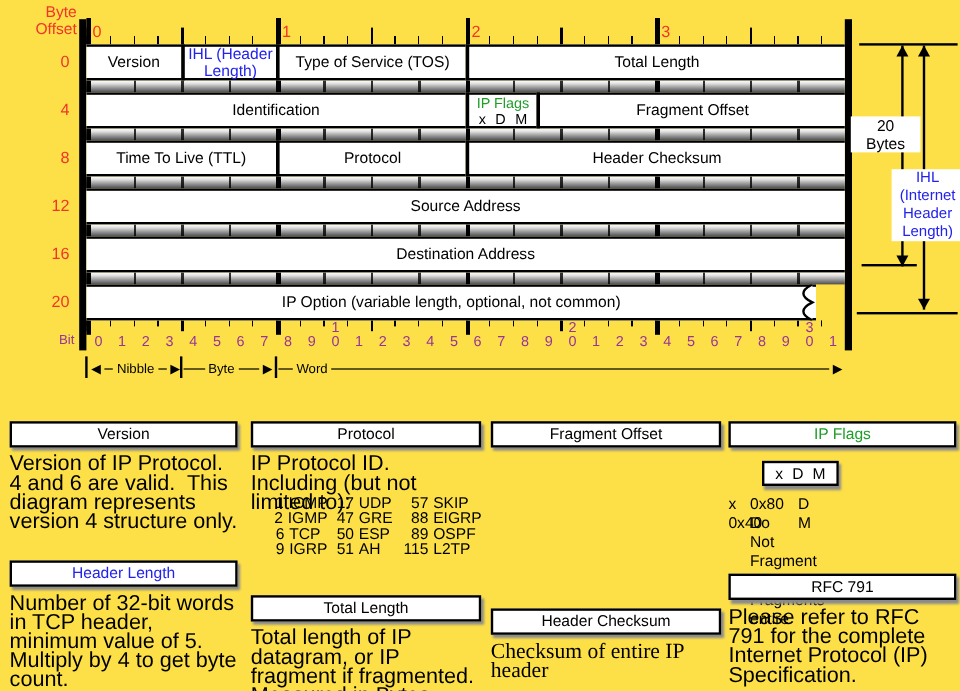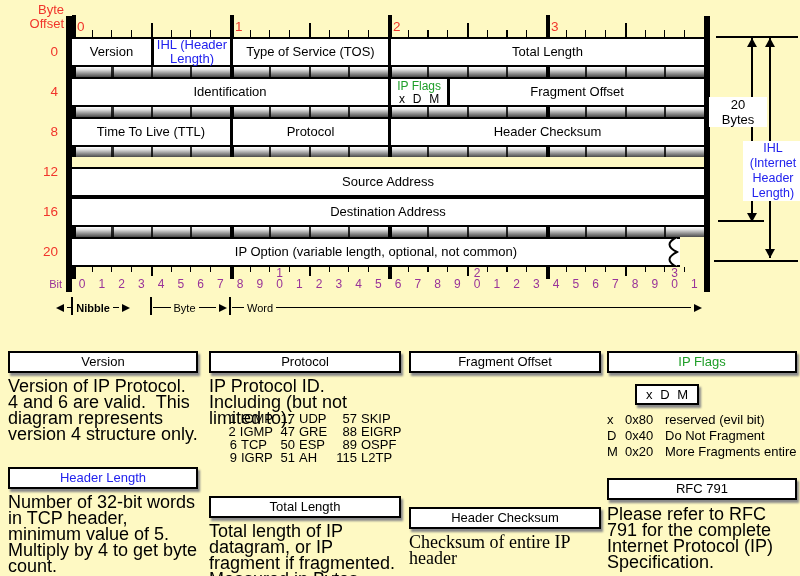--- a/index.html
+++ b/index.html
@@ -1,16 +1,16 @@
 <!DOCTYPE html>
 <html><head>
 <meta charset="utf-8">
 <style>
   html,body{margin:0;padding:0;background:#fff;}
-  .page{position:relative;width:800px;height:576px;background:#fef9c3;overflow:hidden;
+  .page{position:relative;width:800px;height:576px;background:#fde047;overflow:hidden;
         font-family:"Liberation Sans",sans-serif;color:#000;}
   .abs{position:absolute;}
   .pre{white-space:pre-line;}
   .c-red{color:#f1352b;}
   .c-blue{color:#2222ee;}
   .c-green{color:#1e9e28;}
   .c-purple{color:#993399;}
 
   
   .vbar{position:absolute;width:6px;background:#000;}
@@ -89,21 +89,21 @@
   </div>
 
   <div class="vbar" style="left:66px;top:16px;height:276px;"></div>
   <div class="vbar" style="left:704px;top:16px;height:276px;"></div>
 
   <div class="abs c-purple" style="left:18px;top:278px;width:44px;text-align:right;font-size:11px;">Bit</div>
 
   <div class="mbar" style="left:71px;"></div>
   <div class="mbar" style="left:150px;"></div>
   <div class="mbar" style="left:229px;"></div>
-  <div class="mseg" style="left:56px;width:74px;font-weight:bold;">
+  <div class="mseg" style="left:76px;width:74px;">
     <span class="arrL"></span>
     <span class="mline"></span>
     <span>Nibble</span>
     <span class="mline"></span>
     <span class="arrR"></span>
   </div>
   <div class="mseg" style="left:153px;width:74px;">
     <span class="mline"></span>
     <span>Byte</span>
     <span class="mline"></span>
@@ -206,21 +206,20 @@
   <div class="ncol" style="left:607px;width:190px;height:224px;">
     <div class="nbox c-green" style="top:3px;">IP Flags</div>
     <div class="xdm" style="left:28px;top:36px;width:64px;height:21px;" id="xdm-box">
         <span>x</span>
         <span>D</span>
         <span>M</span>
       </div>
     <div class="flist" style="top:64px;width:190px;" id="flags-list">
         <span>x</span>
         <span>0x80</span>
-        <span>reserved (evil bit)</span>
         <span>D</span>
         <span>0x40</span>
         <span>Do Not Fragment</span>
         <span>M</span>
         <span>0x20</span>
         <span>More Fragments entire</span>
       </div>
     <div class="nbox" style="top:130px;">RFC 791</div>
     <div class="ntext" style="top:158px;">Please refer to RFC 791 for the complete Internet Protocol (IP) Specification.</div>
   </div>
@@ -274,21 +273,21 @@
       <div class="field" style="width: 158px; flex: 0 0 auto;">
         <div class="flabel">Time To Live (TTL)</div>
       </div>
       <div class="field sep" style="width: 158px; flex: 0 0 auto;">
         <div class="flabel">Protocol</div>
       </div>
       <div class="field sep" style="width: 316px; flex: 0 0 auto;">
         <div class="flabel">Header Checksum</div>
       </div>
     </div>
-    <div class="hrow" style="top: 167px;">
+    <div class="hrow" style="top: 157px;">
       <div class="field" style="width: 632px; flex: 0 0 auto;">
         <div class="flabel">Source Address</div>
       </div>
     </div>
     <div class="hrow" style="top: 197px;">
       <div class="field" style="width: 632px; flex: 0 0 auto;">
         <div class="flabel">Destination Address</div>
       </div>
     </div>
     <div class="hrow" style="top: 237px;">

